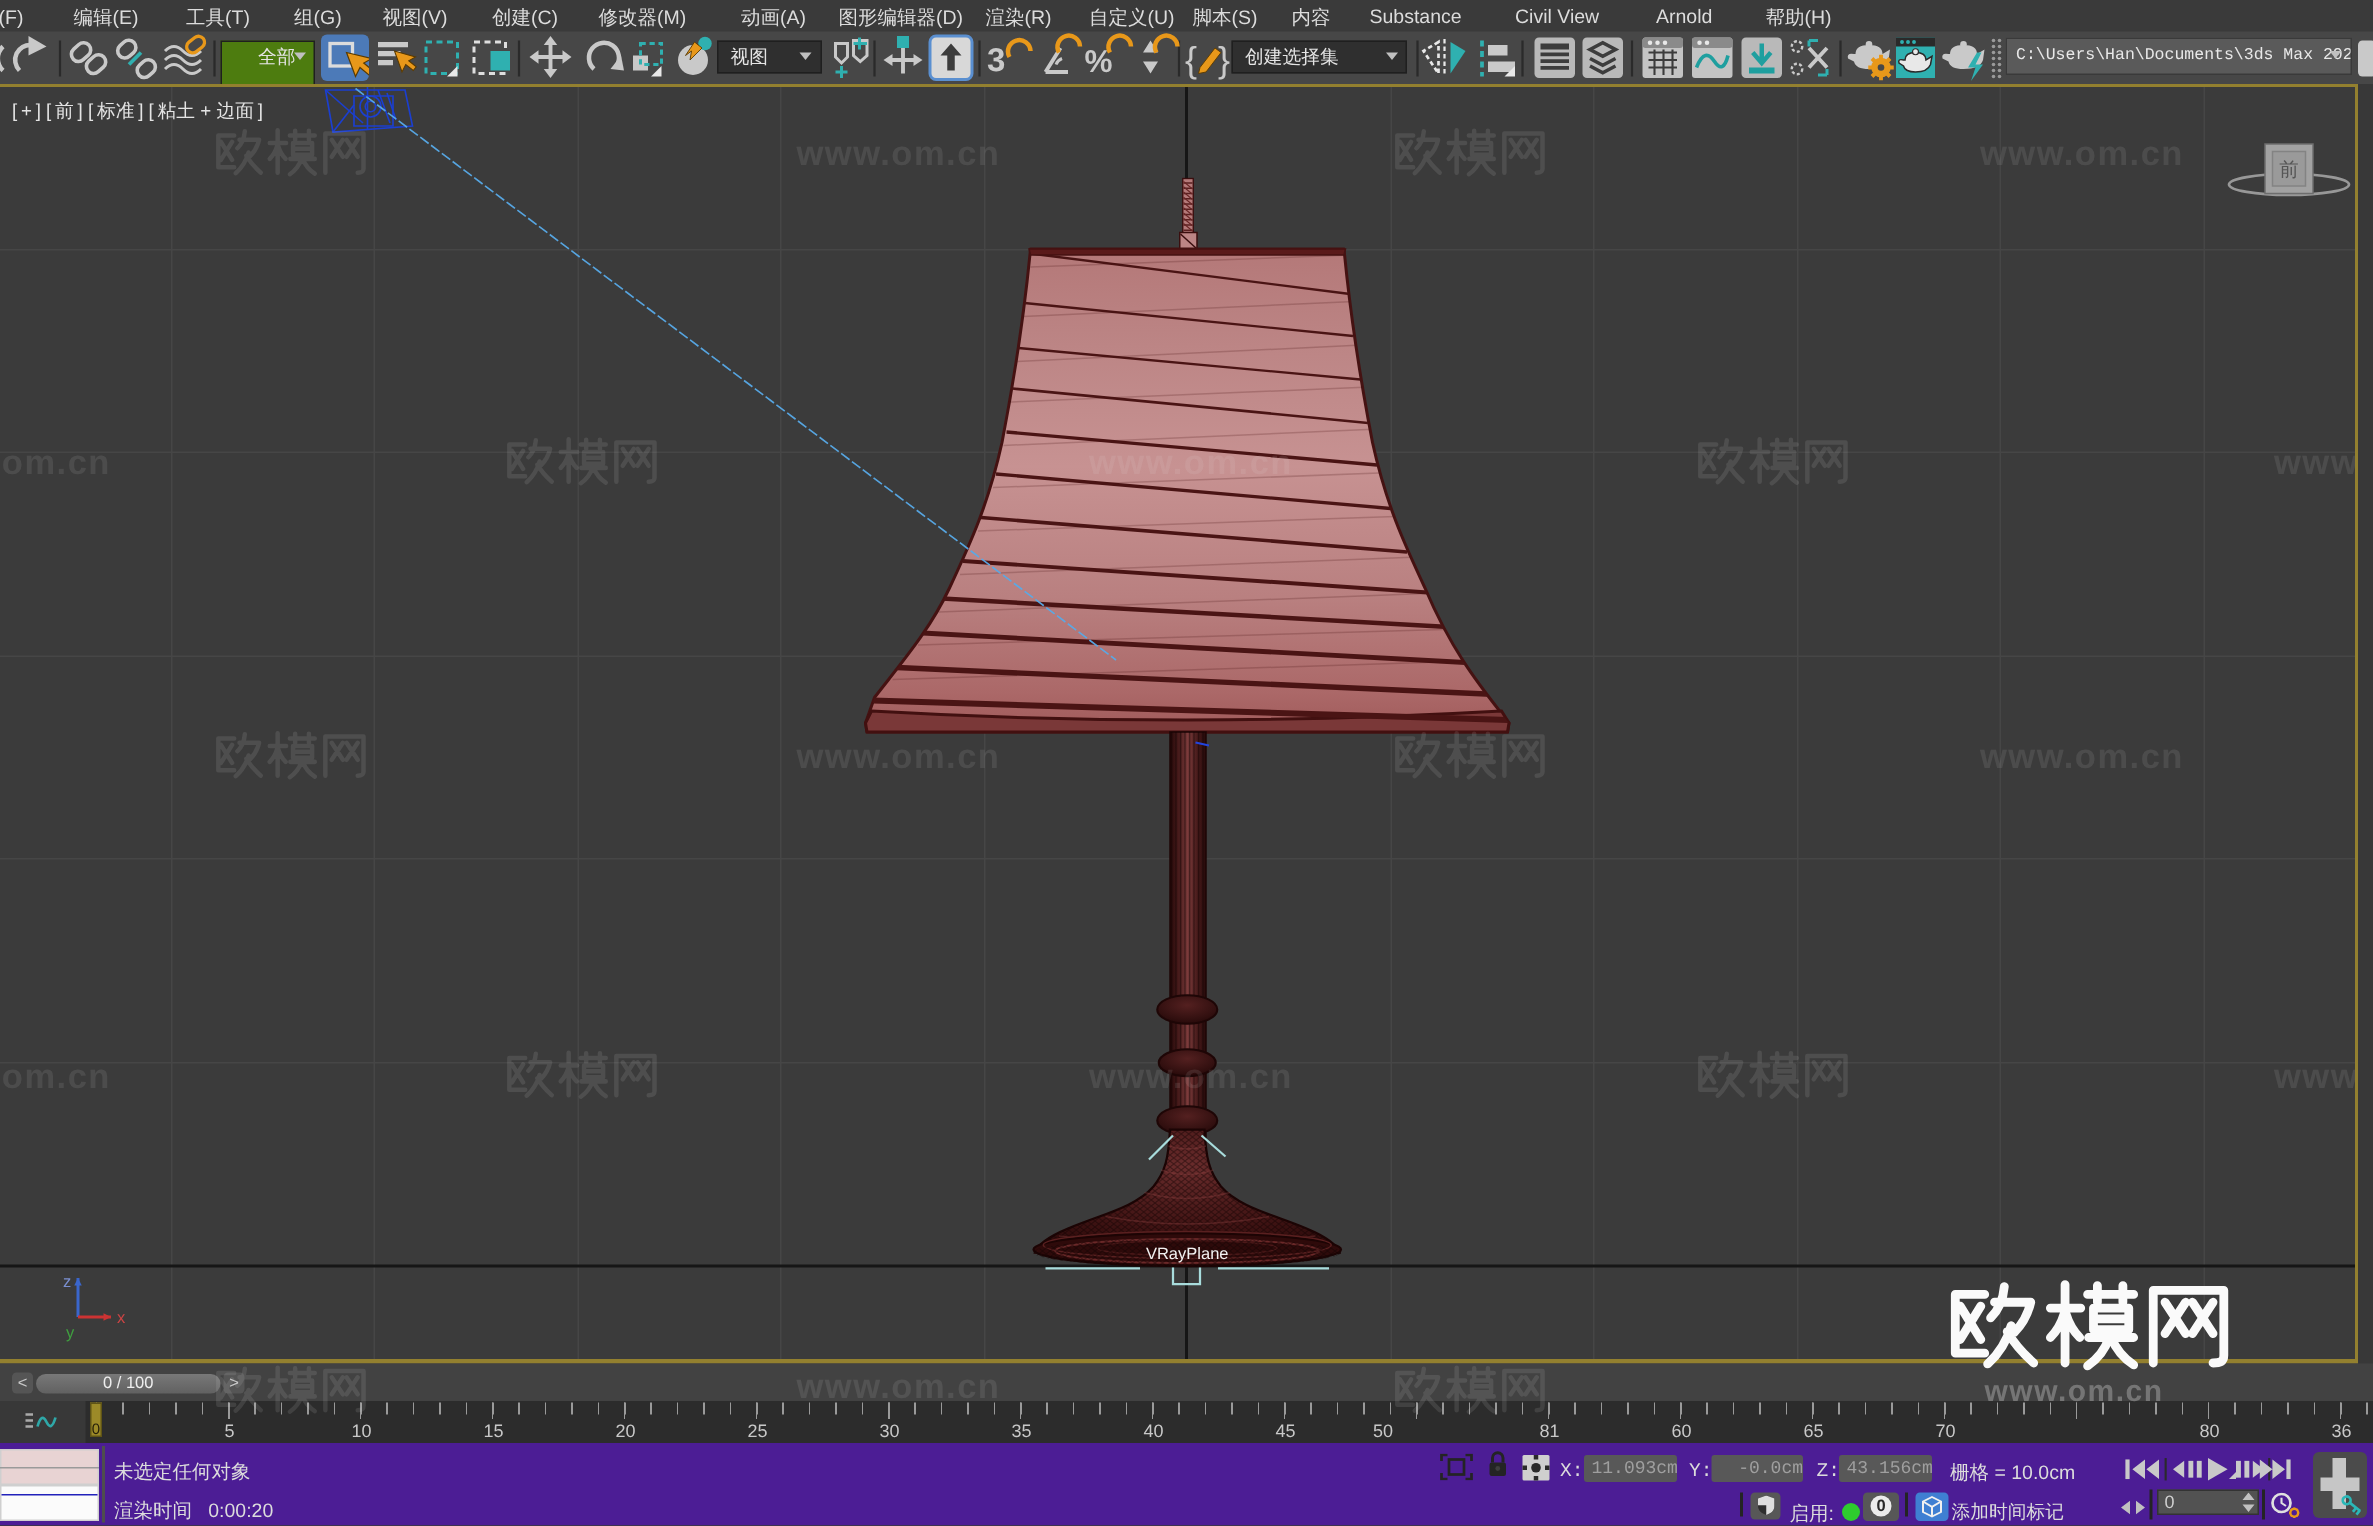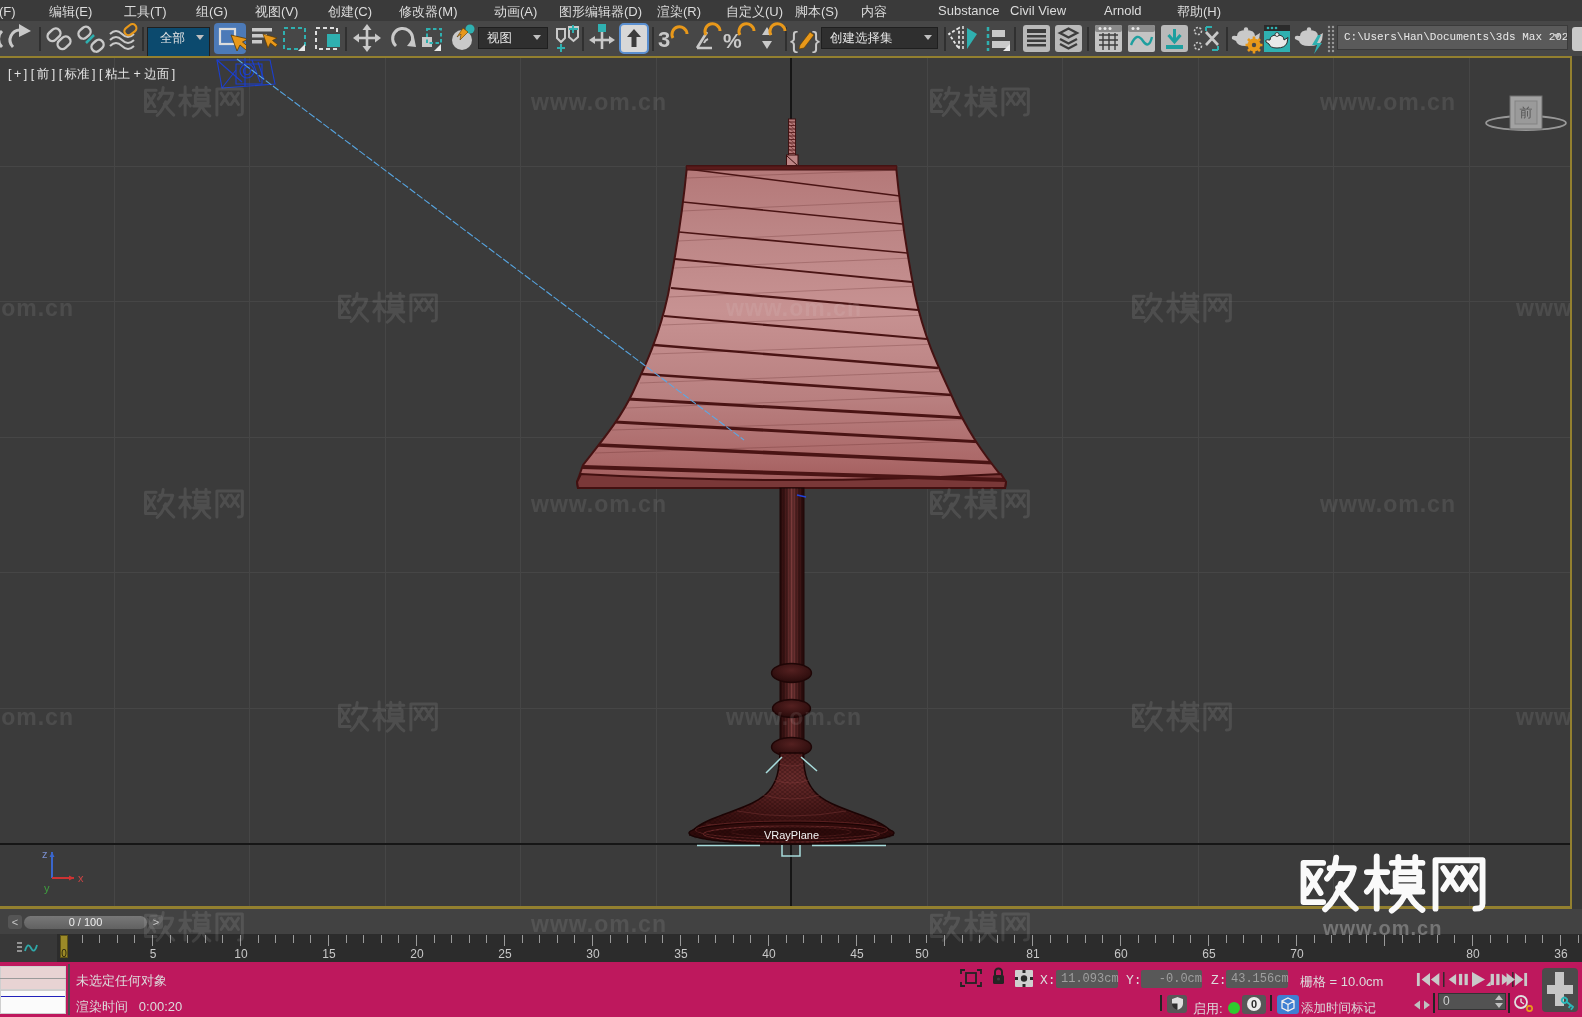--- a/index.html
+++ b/index.html
@@ -7,21 +7,21 @@
 #menubar{left:0;top:0;width:1582px;height:21px;background:#3a3a3a;color:#dcdcdc;font-size:13px;}
 #menubar span{position:absolute;top:3px;white-space:nowrap;}
 #toolbar{left:0;top:21px;width:1582px;height:35px;background:#474747;}
 #vborder{left:0;top:56px;width:1572px;height:853px;background:#93802f;}
 #vedge{left:1572px;top:56px;width:10px;height:853px;background:#383838;}
 #viewport{left:0;top:58px;width:1570px;height:848px;background:#3b3b3b;overflow:hidden;}
 .gv{position:absolute;top:0;width:1px;height:848px;background:#464646;}
 .gh{position:absolute;left:0;width:1571px;height:1px;background:#464646;}
 #tslider{left:0;top:909px;width:1582px;height:25px;background:#424242;}
 #trackbar{left:0;top:934px;width:1582px;height:28px;background:#2c2c2c;}
-#statusbar{left:0;top:962px;width:1582px;height:55px;background:#be185d;}
+#statusbar{left:0;top:962px;width:1582px;height:55px;background:#4c1d95;}
 .wm{position:absolute;color:rgba(228,228,228,0.105);font-weight:bold;white-space:nowrap;}
 .wmu{font-size:23px;letter-spacing:1px;}
 .fld{position:absolute;background:#585858;border-radius:2px;color:#9f9f9f;font-size:12px;font-family:"Liberation Mono",monospace;height:18px;line-height:18px;padding-left:5px;text-align:right;}
 .lbl{position:absolute;color:#dcdcdc;font-size:13px;white-space:nowrap;}
 .num{position:absolute;color:#c8c8c8;font-size:12px;transform:translateX(-50%);}
 </style></head>
 <body>
 <div class="abs" id="menubar">
 <span style="left:-14px">件(F)</span>
 <span style="left:49px">编辑(E)</span>
@@ -29,21 +29,21 @@
 <span style="left:196px">组(G)</span>
 <span style="left:255px">视图(V)</span>
 <span style="left:328px">创建(C)</span>
 <span style="left:399px">修改器(M)</span>
 <span style="left:494px">动画(A)</span>
 <span style="left:559px">图形编辑器(D)</span>
 <span style="left:657px">渲染(R)</span>
 <span style="left:726px">自定义(U)</span>
 <span style="left:795px">脚本(S)</span>
 <span style="left:861px">内容</span>
-<span style="left:938px">Substance</span>
+<span style="left:913px">Substance</span>
 <span style="left:1010px">Civil View</span>
 <span style="left:1104px">Arnold</span>
 <span style="left:1177px">帮助(H)</span>
 </div>
 <div class="abs" id="toolbar">
 <svg class="abs" style="left:0;top:0" width="1582" height="35" viewBox="0 0 1582 35">
 <g stroke="#c9c9c9" fill="none" stroke-width="3">
 <path d="M2,10 A11,11 0 0 0 2,26"></path>
 <path d="M13,26 A10,10 0 0 1 21,9"></path>
 </g>
@@ -222,21 +222,21 @@
         <circle cx="1333" cy="14" r="1.2"></circle>
         <circle cx="1333" cy="18" r="1.2"></circle>
         <circle cx="1333" cy="22" r="1.2"></circle>
         <circle cx="1333" cy="26" r="1.2"></circle>
         <circle cx="1333" cy="30" r="1.2"></circle>
 </g>
 
 <rect x="1572" y="6" width="12" height="24" rx="3" fill="#c9c9c9"></rect>
 </svg>
 
-<div class="abs" style="left:147px;top:6px;width:63px;height:40px;background:#0c4a6e;border:1px solid #1f1f1f;box-sizing:border-box;color:#e4e4e4;font-size:12.5px;line-height:20px;padding-left:12px">全部</div>
+<div class="abs" style="left:147px;top:6px;width:63px;height:40px;background:#4d7c0f;border:1px solid #1f1f1f;box-sizing:border-box;color:#e4e4e4;font-size:12.5px;line-height:20px;padding-left:24px">全部</div>
 <div class="abs" style="left:196px;top:14px;width:0;height:0;border-left:4px solid transparent;border-right:4px solid transparent;border-top:5px solid #c0c0c0"></div>
 <div class="abs" style="left:478px;top:6px;width:70px;height:22px;background:#2f2f2f;border:1px solid #1f1f1f;box-sizing:border-box;color:#e4e4e4;font-size:12.5px;line-height:20px;padding-left:8px">视图</div>
 <div class="abs" style="left:533px;top:14px;width:0;height:0;border-left:4px solid transparent;border-right:4px solid transparent;border-top:5px solid #c0c0c0"></div>
 <div class="abs" style="left:821px;top:6px;width:117px;height:22px;background:#2f2f2f;border:1px solid #1f1f1f;box-sizing:border-box;color:#e4e4e4;font-size:12.5px;line-height:20px;padding-left:8px">创建选择集</div>
 <div class="abs" style="left:924px;top:14px;width:0;height:0;border-left:4px solid transparent;border-right:4px solid transparent;border-top:5px solid #c0c0c0"></div>
 
 <div class="abs" style="left:214px;top:2px;width:32px;height:31px;background:#4c7ab8;border-radius:4px"></div>
 <svg class="abs" style="left:214px;top:2px" width="32" height="31" viewBox="0 0 32 31">
 <rect x="6" y="6" width="15" height="15" fill="none" stroke="#dcdcdc" stroke-width="2.2"></rect>
 <path d="M17,12 l6,16 3,-6 6,5 2.5,-3 -6,-5 5.5,-3 Z" fill="#e8981a" stroke="#5a3a00" stroke-width="0.8"></path>

